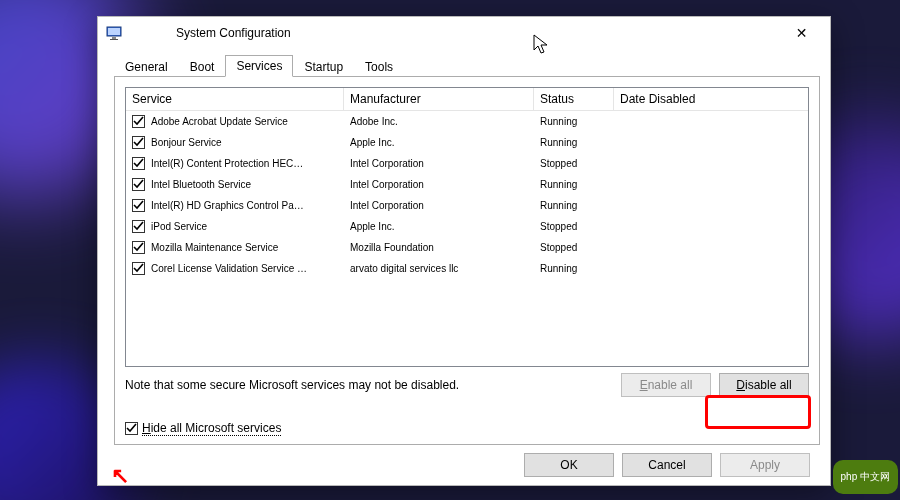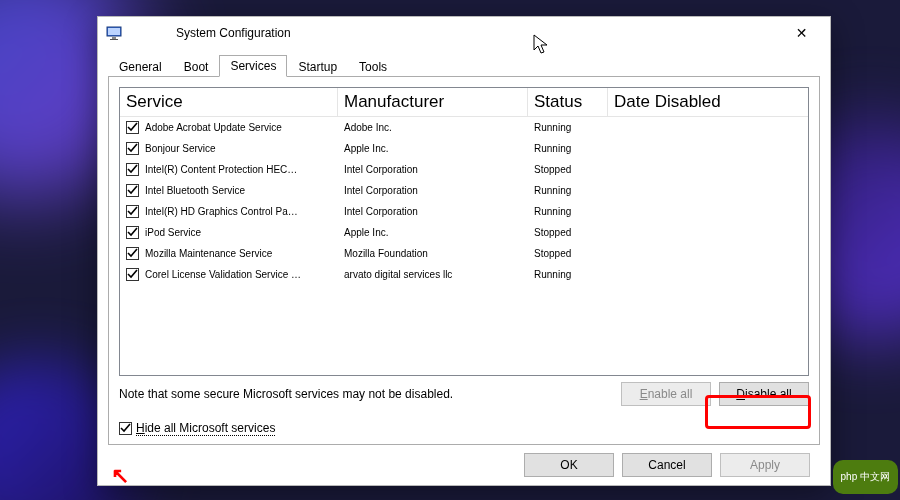--- a/index.html
+++ b/index.html
@@ -32,21 +32,21 @@
     padding: 0 6px 0 8px;
     background: #fff;
     gap: 48px;
   }
   .title-icon { width:16px; height:16px; display:flex; align-items:center; justify-content:center; margin-right:6px; }
   .title-text { font-size:12px; color:#000; flex:0 0 auto; }
   .title-spacer { flex:1; }
   .close-btn { width:45px; height:28px; display:flex; align-items:center; justify-content:center; color:#000; cursor:pointer; }
   .close-x { font-size:14px; line-height:1; }
 
-  .client { flex:1; padding: 6px 10px 8px 10px; display:flex; flex-direction:column; background:#fff; }
+  .client { flex:1; padding: 6px 10px 8px 16px; display:flex; flex-direction:column; background:#fff; }
 
   .tabs { display:flex; align-items:flex-end; position:relative; margin-bottom:-1px; z-index:2; }
   .tab {
     padding: 3px 10px;
     border: 1px solid transparent;
     border-bottom: none;
     cursor: pointer;
     background: transparent;
     font-size:12px;
     margin-right:0;
@@ -73,21 +73,21 @@
     overflow:hidden;
     display:flex; flex-direction:column;
   }
   .lv-header {
     display:flex;
     background:#fff;
     border-bottom:1px solid #e5e5e5;
   }
   .lv-col {
     padding:4px 6px;
-    font-size:17px;
+    font-size:12px;
     color:#000;
     border-right:1px solid #e5e5e5;
     text-align:left;
     overflow:hidden; white-space:nowrap; text-overflow:ellipsis;
     cursor:pointer;
   }
   .lv-body { flex:1; overflow:hidden; }
   .lv-row { display:flex; align-items:center; height:21px; }
   .lv-cell { padding:2px 6px; overflow:hidden; white-space:nowrap; text-overflow:ellipsis; font-size:10px; }
   .lv-check { width:13px; height:13px; border:1px solid #333; margin-right:6px; display:inline-flex; align-items:center; justify-content:center; flex-shrink:0; }
@@ -100,21 +100,21 @@
   .note-row { margin-top:6px; display:flex; align-items:center; }
   .note-text { flex:1; font-size:12px; }
   .btn {
     min-width:90px; height:24px;
     background:#e1e1e1; border:1px solid #adadad;
     font-size:12px; cursor:pointer;
     padding:0 10px; margin-left:8px;
   }
   .btn:disabled { color:#8a8a8a; border-color:#bfbfbf; background:#ececec; cursor:default; }
 
-  .check-row { margin-top:15px; display:flex; align-items:center; }
+  .check-row { margin-top:24px; display:flex; align-items:center; }
   .check-row .lv-check { margin-right:4px; }
   .check-label { font-size:12px; border-bottom:1px dotted #000; cursor:pointer; }
   .u { text-decoration: underline; }
 
   .bottom-buttons {
     display:flex; justify-content:flex-end; 
     padding: 8px 10px 0 10px;
   }
 
   .highlight-rect {

